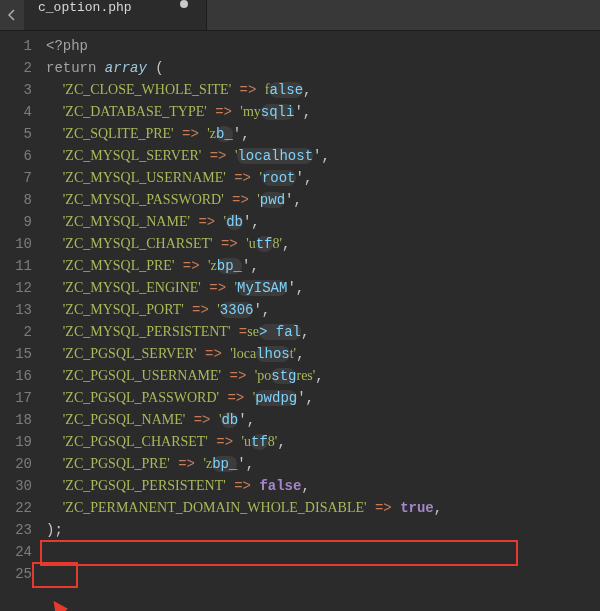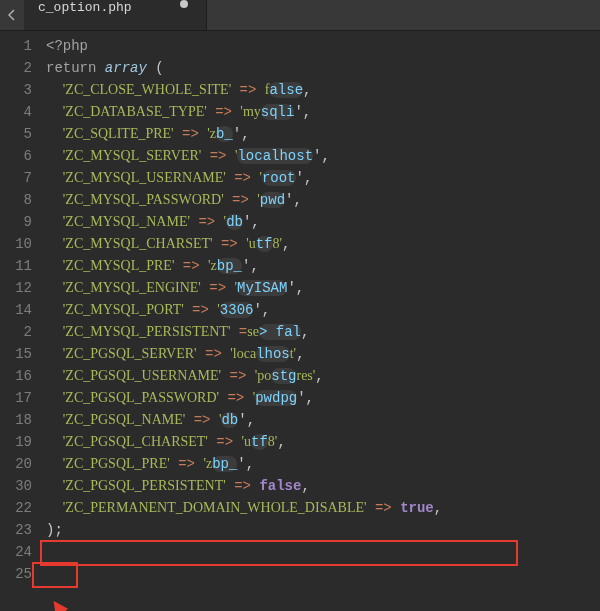--- a/index.html
+++ b/index.html
@@ -47,21 +47,21 @@
       <div class="line">3</div>
       <div class="line">4</div>
       <div class="line">5</div>
       <div class="line">6</div>
       <div class="line">7</div>
       <div class="line">8</div>
       <div class="line">9</div>
       <div class="line">10</div>
       <div class="line">11</div>
       <div class="line">12</div>
-      <div class="line">14</div>
+      <div class="line">13</div>
       <div class="line">2</div>
       <div class="line">15</div>
       <div class="line">16</div>
       <div class="line">17</div>
       <div class="line">18</div>
       <div class="line">19</div>
       <div class="line">20</div>
       <div class="line">30</div>
       <div class="line">22</div>
       <div class="line">23</div>

